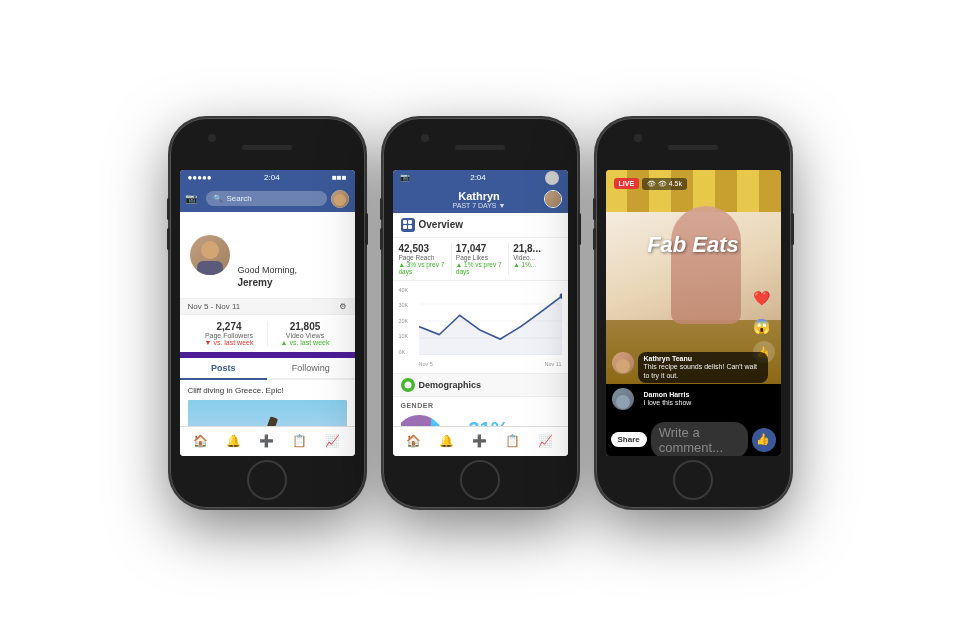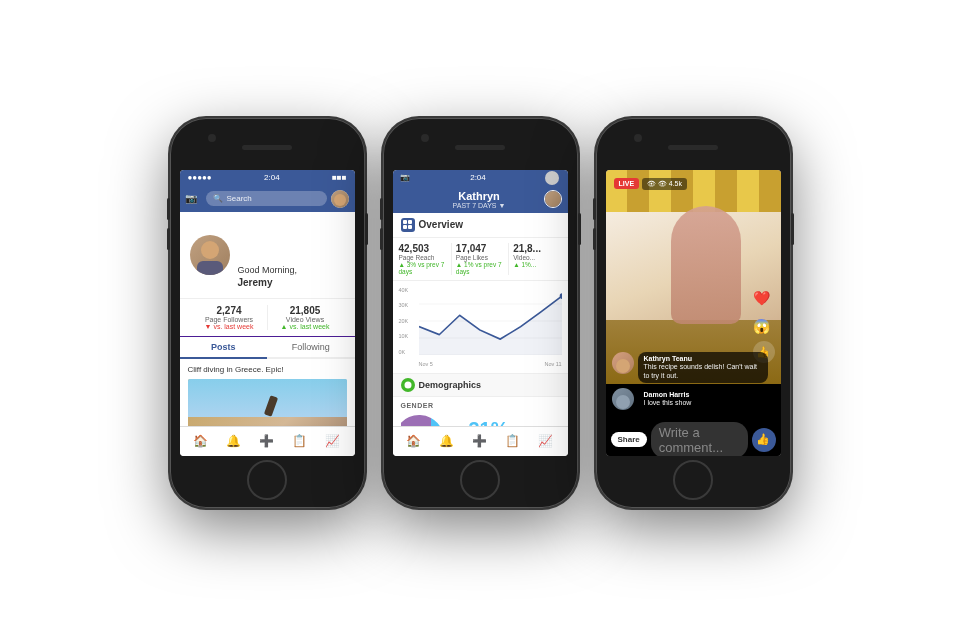--- a/index.html
+++ b/index.html
@@ -187,21 +187,21 @@
 
     .fb-date-range span {
       font-size: 8px;
       color: #555;
     }
 
     .fb-stats-row {
       display: flex;
       padding: 6px 20px;
       gap: 8px;
-      border-bottom: 1px solid #4c1d95;
+      border-bottom: 6px solid #4c1d95;
     }
 
     .fb-stat {
       flex: 1;
       text-align: center;
     }
 
     .fb-stat .stat-num {
       font-size: 10px;
       font-weight: 700;
@@ -742,20 +742,24 @@
         <div class="avatar-figure">
           <div class="avatar-head"></div>
           <div class="avatar-body"></div>
         </div>
         <div class="fb-greeting">
           <span>Good Morning,</span><br>
           <strong>Jeremy</strong>
         </div>
       </div>
 
+      <div class="fb-date-range">
+        <span>Nov 5 - Nov 11</span>
+        <span>⚙</span>
+      </div>
 
       <div class="fb-stats-row">
         <div class="fb-stat">
           <div class="stat-num">2,274</div>
           <div class="stat-label">Page Followers</div>
           <div class="stat-change" style="color:#e53935;">▼ vs. last week</div>
         </div>
         <div class="fb-stat-divider"></div>
         <div class="fb-stat">
           <div class="stat-num">21,805</div>
@@ -949,20 +953,21 @@
 
           <div style="position:absolute;top:20%;left:0;right:0;bottom:0;background:linear-gradient(160deg, #f5ece0 0%, #e8d5b5 40%, #d4b896 70%, #c09070 100%);"></div>
 
           <div style="position:absolute;bottom:0;left:0;right:0;height:30%;background:linear-gradient(to top, #8B6914, #a0803a);"></div>
 
           <div style="position:absolute;bottom:28%;left:20%;right:5%;height:55%;display:flex;justify-content:center;">
             <div style="width:70px;background:linear-gradient(to bottom, #d4a090, #c08870);border-radius:35px 35px 10px 10px;opacity:0.9;"></div>
           </div>
         </div>
 
+        <div class="live-brand-text">Fab Eats</div>
 
         <div class="live-badge">
           <div class="live-live-btn">LIVE</div>
           <div class="live-viewers">
             <span>👁</span>
             <span style="font-size:7px;">👁 4.5k</span>
           </div>
         </div>
 
         <div style="position:absolute;right:10px;top:42%;font-size:14px;">❤️</div>

